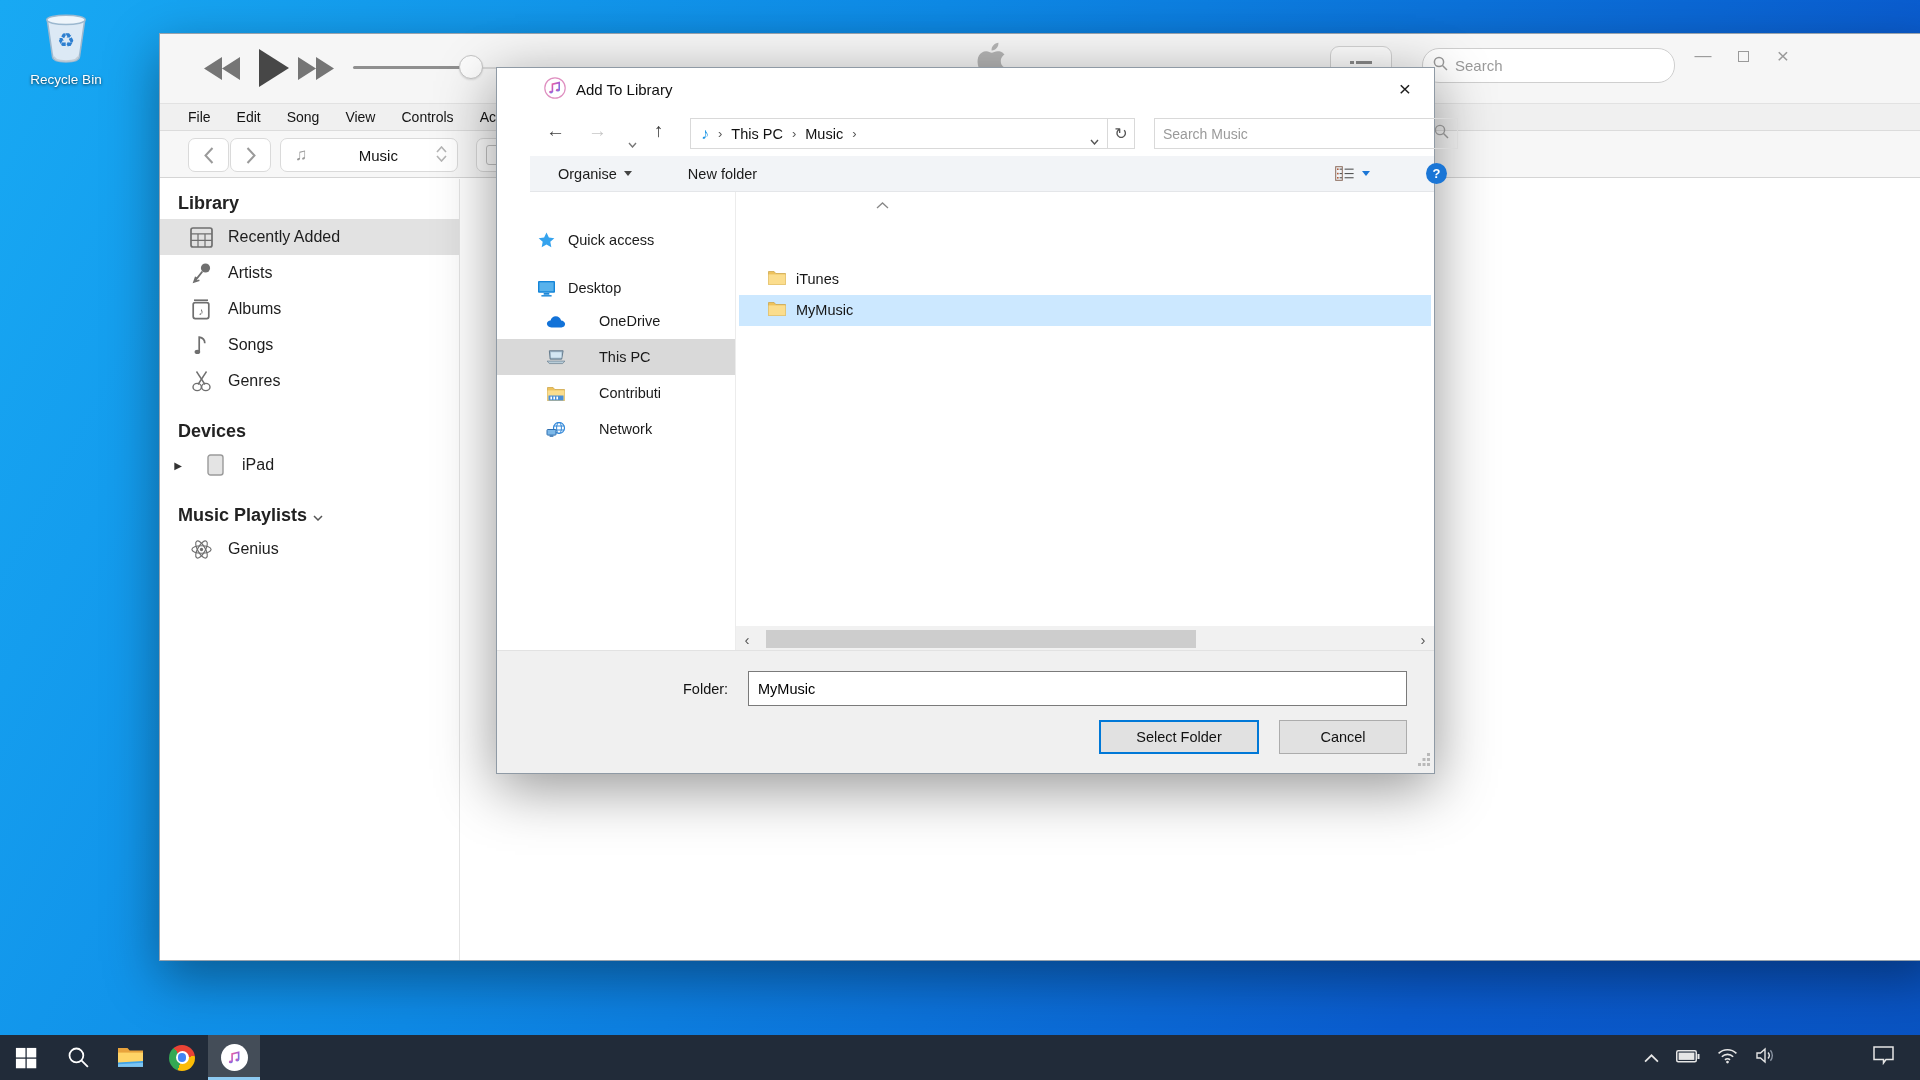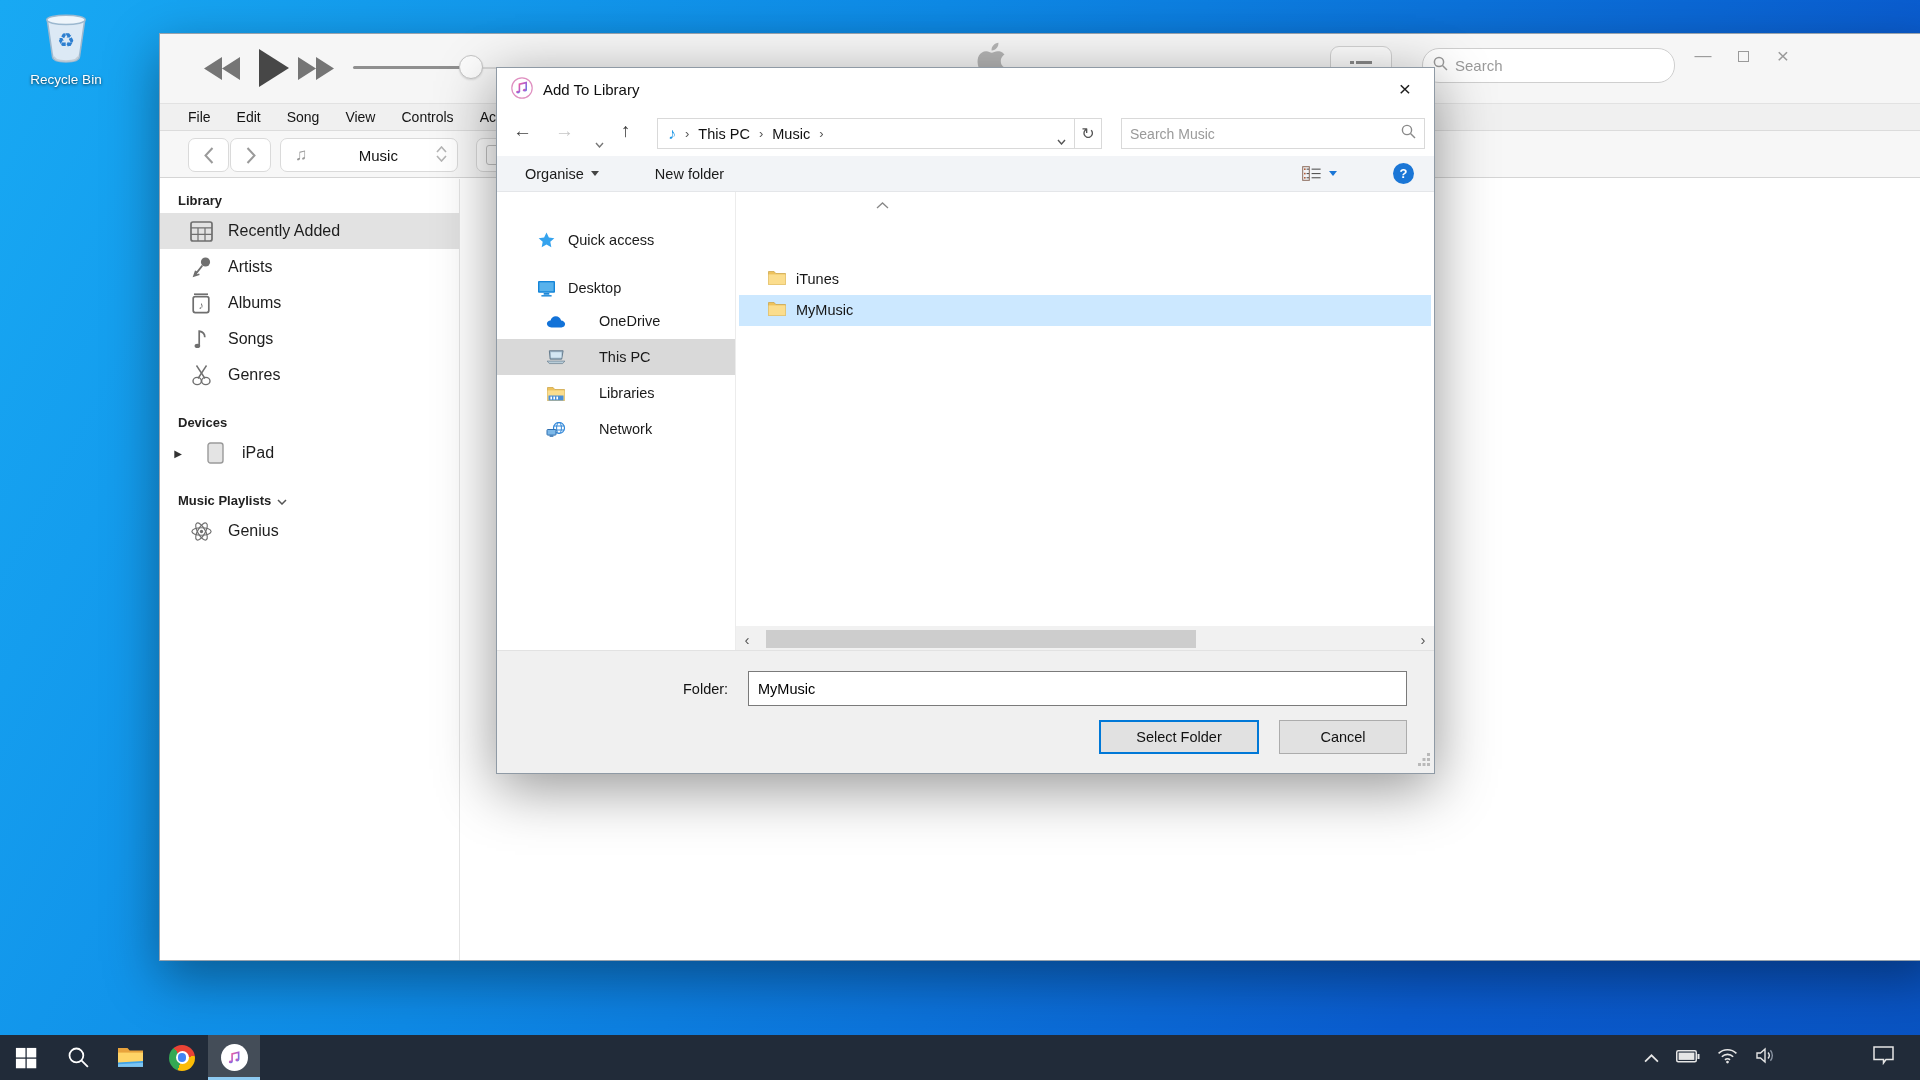--- a/index.html
+++ b/index.html
@@ -30,34 +30,34 @@
   .it-toolbar { position:relative; height:47px; background:#f7f7f7; border-bottom:1px solid #d5d5d5; }
   .tb-navbtn { position:absolute; top:7px; width:41px; height:34px; background:#fff; border:1px solid #dadada; border-radius:7px; display:flex; align-items:center; justify-content:center; }
   .music-dd { position:absolute; left:120px; top:7px; width:178px; height:34px; background:#fff; border:1px solid #dadada; border-radius:7px; display:flex; align-items:center; }
   .music-dd .noteic { color:#979797; font-size:17px; margin-left:14px; }
   .music-dd .ddlbl { flex:1; text-align:center; font-size:15px; color:#111; margin-left:-8px; }
   .dd-spin { position:absolute; right:10px; top:7px; display:flex; flex-direction:column; gap:2px; }
   .device-btn { position:absolute; left:316px; top:7px; width:33px; height:34px; background:#fff; border:1px solid #dadada; border-radius:7px; display:flex; align-items:center; justify-content:center; }
   .tablet-outline { width:14px; height:20px; border:1.6px solid #c3c3c3; border-radius:3px; }
 
   .it-sidebar { position:absolute; left:0; top:145px; bottom:0; width:300px; background:#fff; border-right:1px solid #e4e4e4; overflow:hidden; }
-  .sb-h { margin:22px 0 5px 18px; font-size:13px; font-weight:bold; color:#222; display:flex; align-items:center; gap:6px; }
+  .sb-h { margin:22px 0 5px 18px; font-size:18px; font-weight:bold; color:#222; display:flex; align-items:center; gap:6px; }
   .sb-h.first { margin-top:14px; }
   .sb-row { height:36px; display:flex; align-items:center; padding-left:28px; gap:14px; font-size:16px; color:#1d1d1d; }
   .sb-row.sel { background:#e2e2e2; }
   .sb-row .ic { width:26px; display:flex; justify-content:center; }
   .sb-row.devrow { padding-left:8px; }
   .caret { width:20px; color:#333; font-size:10px; text-align:center; }
 
   .album { position:absolute; left:343px; top:225px; width:232px; height:285px; background:#0e1118; border-radius:3px; }
   .album-t { position:absolute; left:344px; top:530px; font-size:15.5px; color:#141414; }
   .album-a { position:absolute; left:344px; top:558px; font-size:14.5px; color:#8a8a8a; }
 
   
-  .dlg { position:absolute; left:496px; top:67px; width:939px; height:707px; background:#fff; border:1px solid #8f9aa5; box-shadow:0 14px 55px rgba(0,0,0,.42); }
+  .dlg { position:absolute; left:496px; top:67px; width:939px; height:707px; background:#fff; border:1px solid #8f9aa5; box-shadow:0 14px 55px rgba(0,0,0,.42);padding-left:33px; }
   .dlg-title { height:43px; display:flex; align-items:center; padding-left:14px; position:relative; }
   .dlg-title .t { margin-left:10px; font-size:15px; color:#0f0f0f; }
   .dlg-close { position:absolute; right:8px; top:4px; width:42px; height:34px; display:flex; align-items:center; justify-content:center; font-size:21px; color:#1c1c1c; }
 
   .dlg-nav { position:relative; height:45px; }
   .nv { position:absolute; top:9px; font-size:19px; }
   .nv-back { left:16px; color:#3f3f3f; }
   .nv-fwd { left:58px; color:#c6c6c6; }
   .nv-dd { left:98px; top:20px; }
   .nv-up { left:124px; color:#3f3f3f; }
@@ -428,21 +428,21 @@
                 <path d="M.5 1.5 h5.6 l1.7 2 h9.7 v11 H.5z" fill="#eec25c" stroke="#caa041" stroke-width=".7"></path>
                 <path d="M.5 4.4 h17 v10.1 H.5z" fill="#fbdd8d"></path>
                 <path d="M1.5 9.5 h15 v5 h-15z" fill="#4b8fd6"></path>
                 <g fill="#fff">
                   <rect x="3.4" y="10.6" width="1.6" height="2.8"></rect>
                   <rect x="6.4" y="10.6" width="1.6" height="2.8"></rect>
                   <rect x="9.4" y="10.6" width="1.6" height="2.8"></rect>
                 </g>
               </svg>
             </span>
-            <span>Libraries</span>
+            <span>Contributi</span>
           </div>
           <div class="ds-row lv1">
             <span class="ic">
               <svg width="20" height="15" viewBox="0 0 20 15">
                 <circle cx="13" cy="6" r="5.5" fill="none" stroke="#2f86d8" stroke-width="1.2"></circle>
                 <ellipse cx="13" cy="6" rx="2.4" ry="5.5" fill="none" stroke="#2f86d8" stroke-width="1"></ellipse>
                 <path d="M7.7 4 h10.6 M7.7 8 h10.6" stroke="#2f86d8" stroke-width="1"></path>
                 <rect x="1" y="7.5" width="9" height="5.6" rx=".8" fill="#7db8e8" stroke="#2f6fb0" stroke-width="1"></rect>
                 <rect x="3.6" y="13.4" width="3.8" height="1.4" fill="#2f6fb0"></rect>
               </svg>

